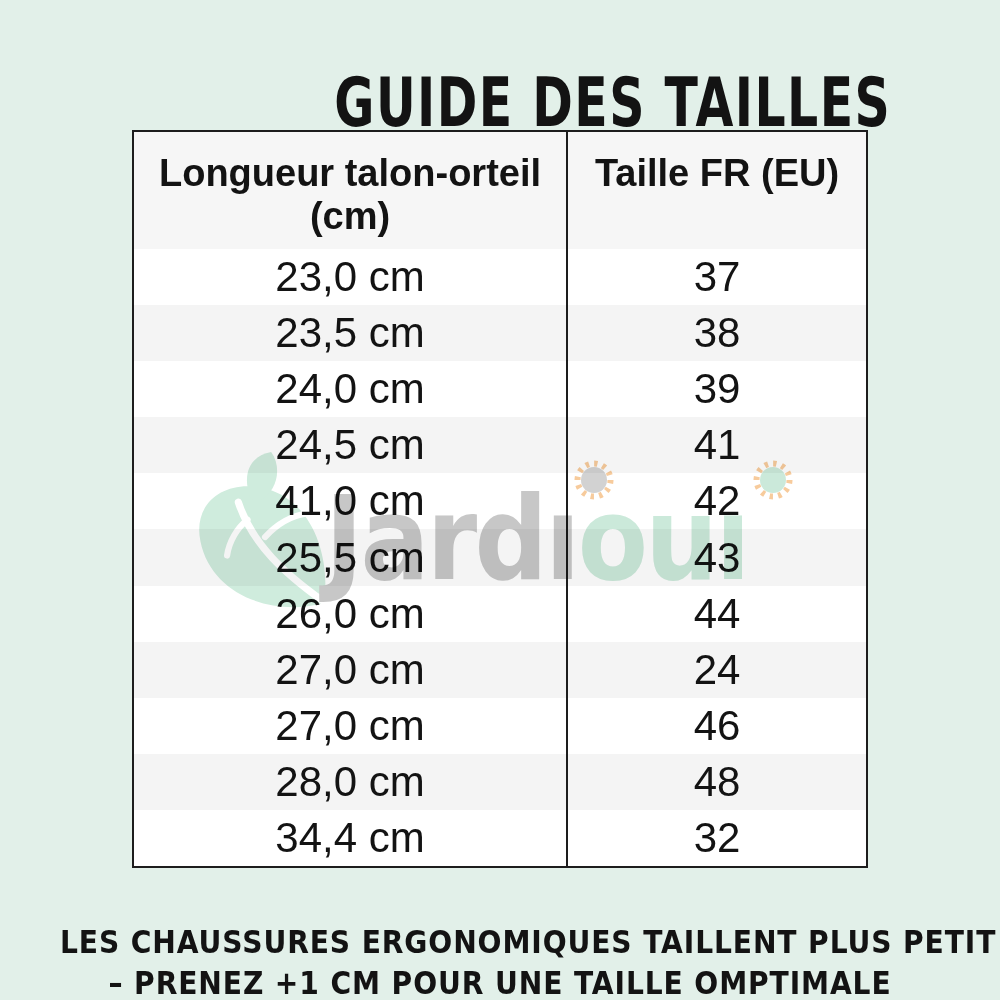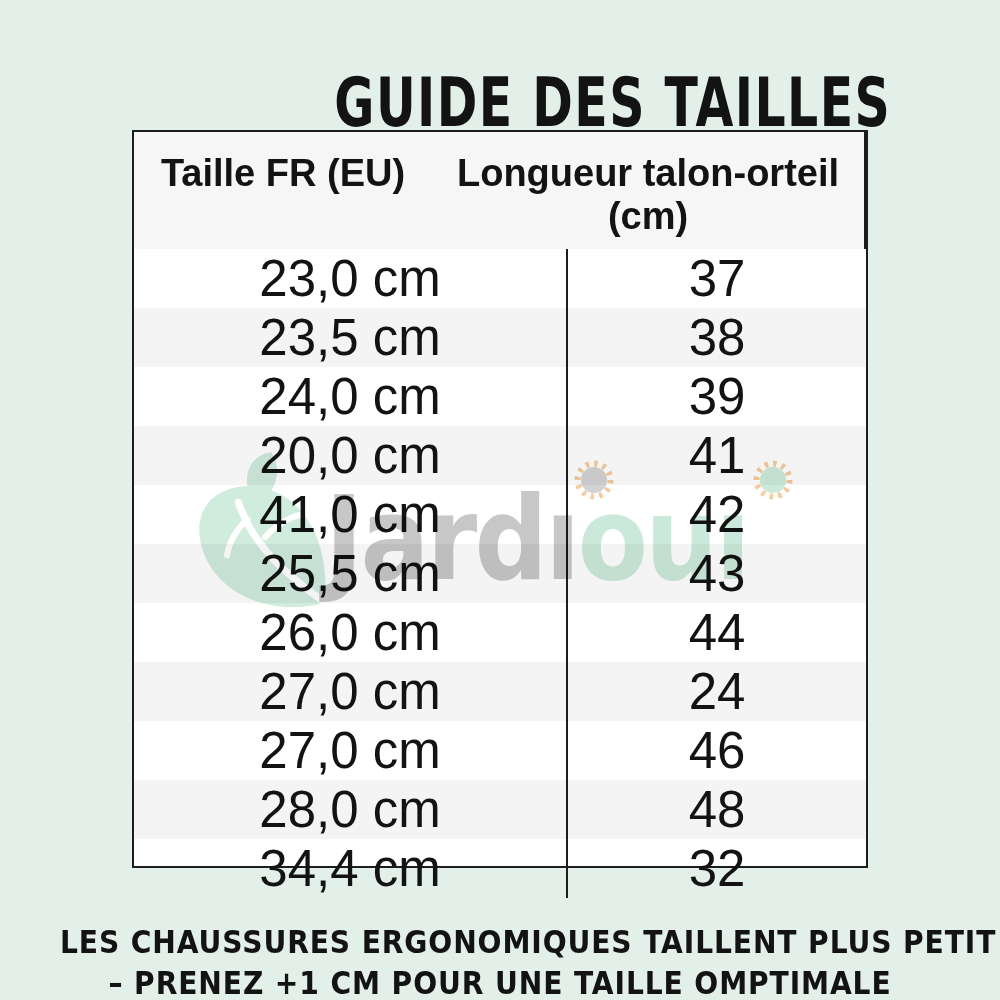--- a/index.html
+++ b/index.html
@@ -29,21 +29,21 @@
   }
   .thead{flex:0 0 117px;display:flex;background:var(--header_bg);}
   .th{box-sizing:border-box;padding-top:20px;text-align:center;
       font-weight:bold;font-size:38px;line-height:43px;}
   .th-left{flex:0 0 434px;border-right:2px solid var(--border);}
   .th-right{flex:1;}
   .tbody{flex:1;display:flex;flex-direction:column;}
   .tr{flex:1;display:flex;}
   .tr:nth-child(even){background:var(--stripe);}
   .td{display:flex;align-items:center;justify-content:center;
-      box-sizing:border-box;font-size:51px;font-weight:400;}
+      box-sizing:border-box;font-size:42px;font-weight:400;}
   .td-left{flex:0 0 434px;border-right:2px solid var(--border);}
   .td-right{flex:1;}
   
   .watermark{position:absolute;left:0;top:0;width:1000px;height:1000px;
              pointer-events:none;mix-blend-mode:multiply;}
   .leaf{position:absolute;left:183px;top:451px;width:164px;height:164px;}
   .wm-text{
     position:absolute;left:325px;top:482px;white-space:nowrap;
     font-family:"DejaVu Sans",sans-serif;font-weight:bold;
     font-size:115px;line-height:1;letter-spacing:-3px;
@@ -65,43 +65,43 @@
 </style>
 </head>
 <body>
 
 <div class="title-wrap">
   <span class="title">GUIDE DES TAILLES</span>
 </div>
 
 <div class="size-table">
   <div class="thead">
-    <div class="th th-right">
-      <span>Taille FR (EU)</span>
-    </div>
     <div class="th th-left">
       <span>Longueur talon-orteil</span><br>
       <span>(cm)</span>
+    </div>
+    <div class="th th-right">
+      <span>Taille FR (EU)</span>
     </div>
   </div>
   <div class="tbody">
       <div class="tr">
         <div class="td td-left">23,0 cm</div>
         <div class="td td-right">37</div>
       </div>
       <div class="tr">
         <div class="td td-left">23,5 cm</div>
         <div class="td td-right">38</div>
       </div>
       <div class="tr">
         <div class="td td-left">24,0 cm</div>
         <div class="td td-right">39</div>
       </div>
       <div class="tr">
-        <div class="td td-left">20,0 cm</div>
+        <div class="td td-left">24,5 cm</div>
         <div class="td td-right">41</div>
       </div>
       <div class="tr">
         <div class="td td-left">41,0 cm</div>
         <div class="td td-right">42</div>
       </div>
       <div class="tr">
         <div class="td td-left">25,5 cm</div>
         <div class="td td-right">43</div>
       </div>

